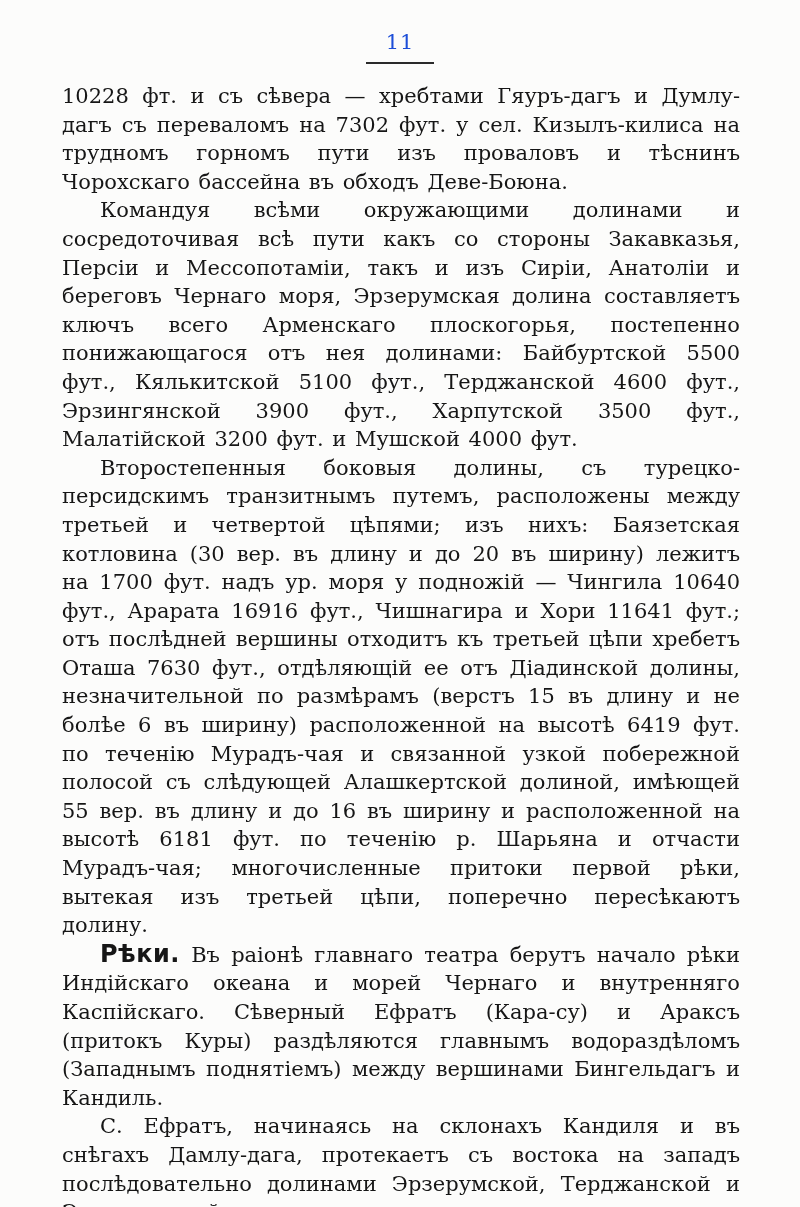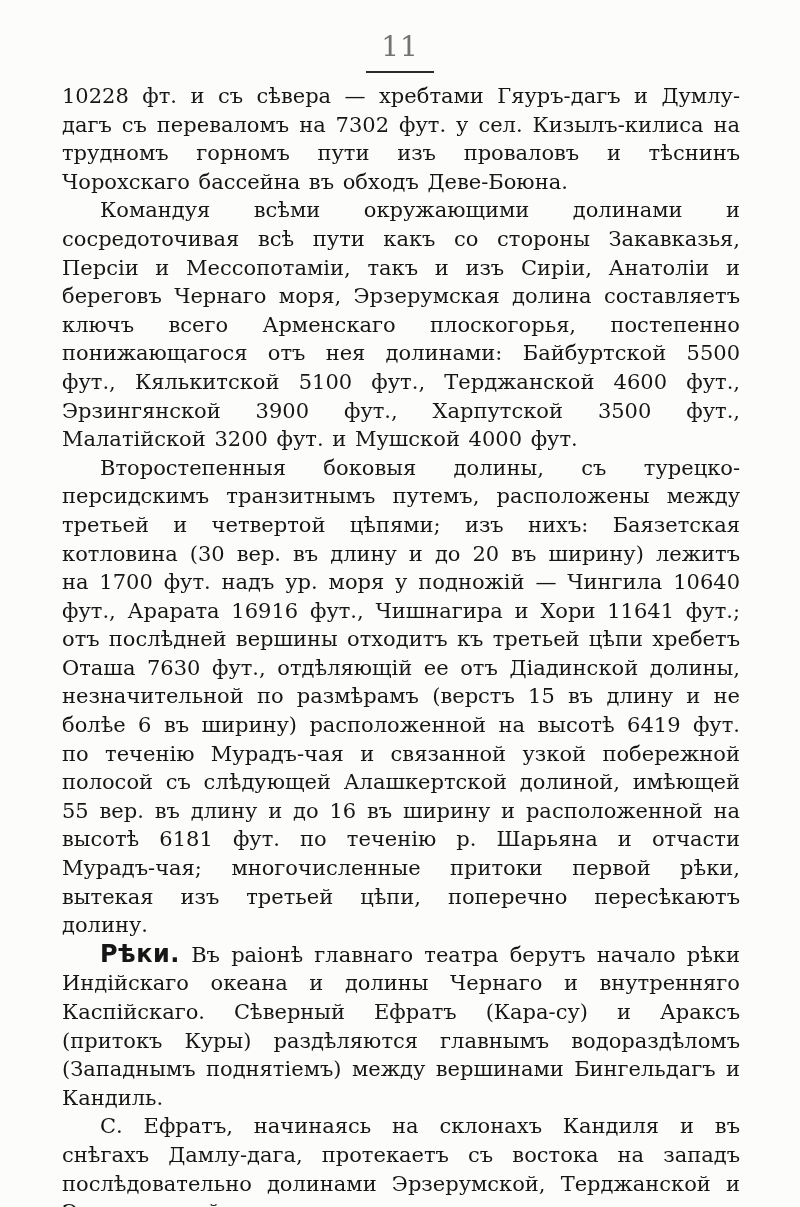--- a/index.html
+++ b/index.html
@@ -21,23 +21,23 @@
     background: #fcfcfb;
   }
   .page-header {
     position: absolute;
     top: 30px;
     left: 0;
     width: 100%;
     text-align: center;
   }
   .page-number {
-    font-size: 28px;
+    font-size: 21px;
     letter-spacing: 1px;
-    color: #737373;
+    color: #1d4ed8;
   }
   .page-number-rule {
     width: 68px;
     height: 0;
     border-top: 2px solid #2a2a2a;
     margin: 8px auto 0 auto;
   }
   .text-block {
     position: absolute;
     top: 82px;
@@ -75,18 +75,18 @@
   </div>
 
   <div class="text-block">
 
     <p>10228 фт. и съ сѣвера — хребтами Гяуръ-дагъ и Думлу-дагъ съ переваломъ на 7302 фут. у сел. Кизылъ-килиса на трудномъ горномъ пути изъ проваловъ и тѣснинъ Чорохскаго бассейна въ обходъ Деве-Боюна.</p>
 
     <p class="para-indent">Командуя всѣми окружающими долинами и сосредоточивая всѣ пути какъ со стороны Закавказья, Персіи и Мессопотаміи, такъ и изъ Сиріи, Анатоліи и береговъ Чернаго моря, Эрзерумская долина составляетъ ключъ всего Арменскаго плоскогорья, постепенно понижающагося отъ нея долинами: Байбуртской 5500 фут., Кялькитской 5100 фут., Терджанской 4600 фут., Эрзингянской 3900 фут., Харпутской 3500 фут., Малатійской 3200 фут. и Мушской 4000 фут.</p>
 
     <p class="para-indent">Второстепенныя боковыя долины, съ турецко-персидскимъ транзитнымъ путемъ, расположены между третьей и четвертой цѣпями; изъ нихъ: Баязетская котловина (30 вер. въ длину и до 20 въ ширину) лежитъ на 1700 фут. надъ ур. моря у подножій — Чингила 10640 фут., Арарата 16916 фут., Чишнагира и Хори 11641 фут.; отъ послѣдней вершины отходитъ къ третьей цѣпи хребетъ Оташа 7630 фут., отдѣляющій ее отъ Діадинской долины, незначительной по размѣрамъ (верстъ 15 въ длину и не болѣе 6 въ ширину) расположенной на высотѣ 6419 фут. по теченію Мурадъ-чая и связанной узкой побережной полосой съ слѣдующей Алашкертской долиной, имѣющей 55 вер. въ длину и до 16 въ ширину и расположенной на высотѣ 6181 фут. по теченію р. Шарьяна и отчасти Мурадъ-чая; многочисленные притоки первой рѣки, вытекая изъ третьей цѣпи, поперечно пересѣкаютъ долину.</p>
 
-    <p class="para-indent"><span class="lead-word">Рѣки.</span> <span>Въ раіонѣ главнаго театра берутъ начало рѣки Индійскаго океана и долины Чернаго и внутренняго Каспійскаго. Сѣверный Ефратъ (Кара-су) и Араксъ (притокъ Куры) раздѣляются главнымъ водораздѣломъ (Западнымъ поднятіемъ) между вершинами Бингельдагъ и Кандиль.</span></p>
+    <p class="para-indent"><span class="lead-word">Рѣки.</span> <span>Въ раіонѣ главнаго театра берутъ начало рѣки Индійскаго океана и морей Чернаго и внутренняго Каспійскаго. Сѣверный Ефратъ (Кара-су) и Араксъ (притокъ Куры) раздѣляются главнымъ водораздѣломъ (Западнымъ поднятіемъ) между вершинами Бингельдагъ и Кандиль.</span></p>
 
     <p class="para-indent">С. Ефратъ, начинаясь на склонахъ Кандиля и въ снѣгахъ Дамлу-дага, протекаетъ съ востока на западъ послѣдовательно долинами Эрзерумской, Терджанской и Эрзингянской и круто поворачиваетъ на югъ.</p>
 
   </div>
 </div>
 
 </body></html>

